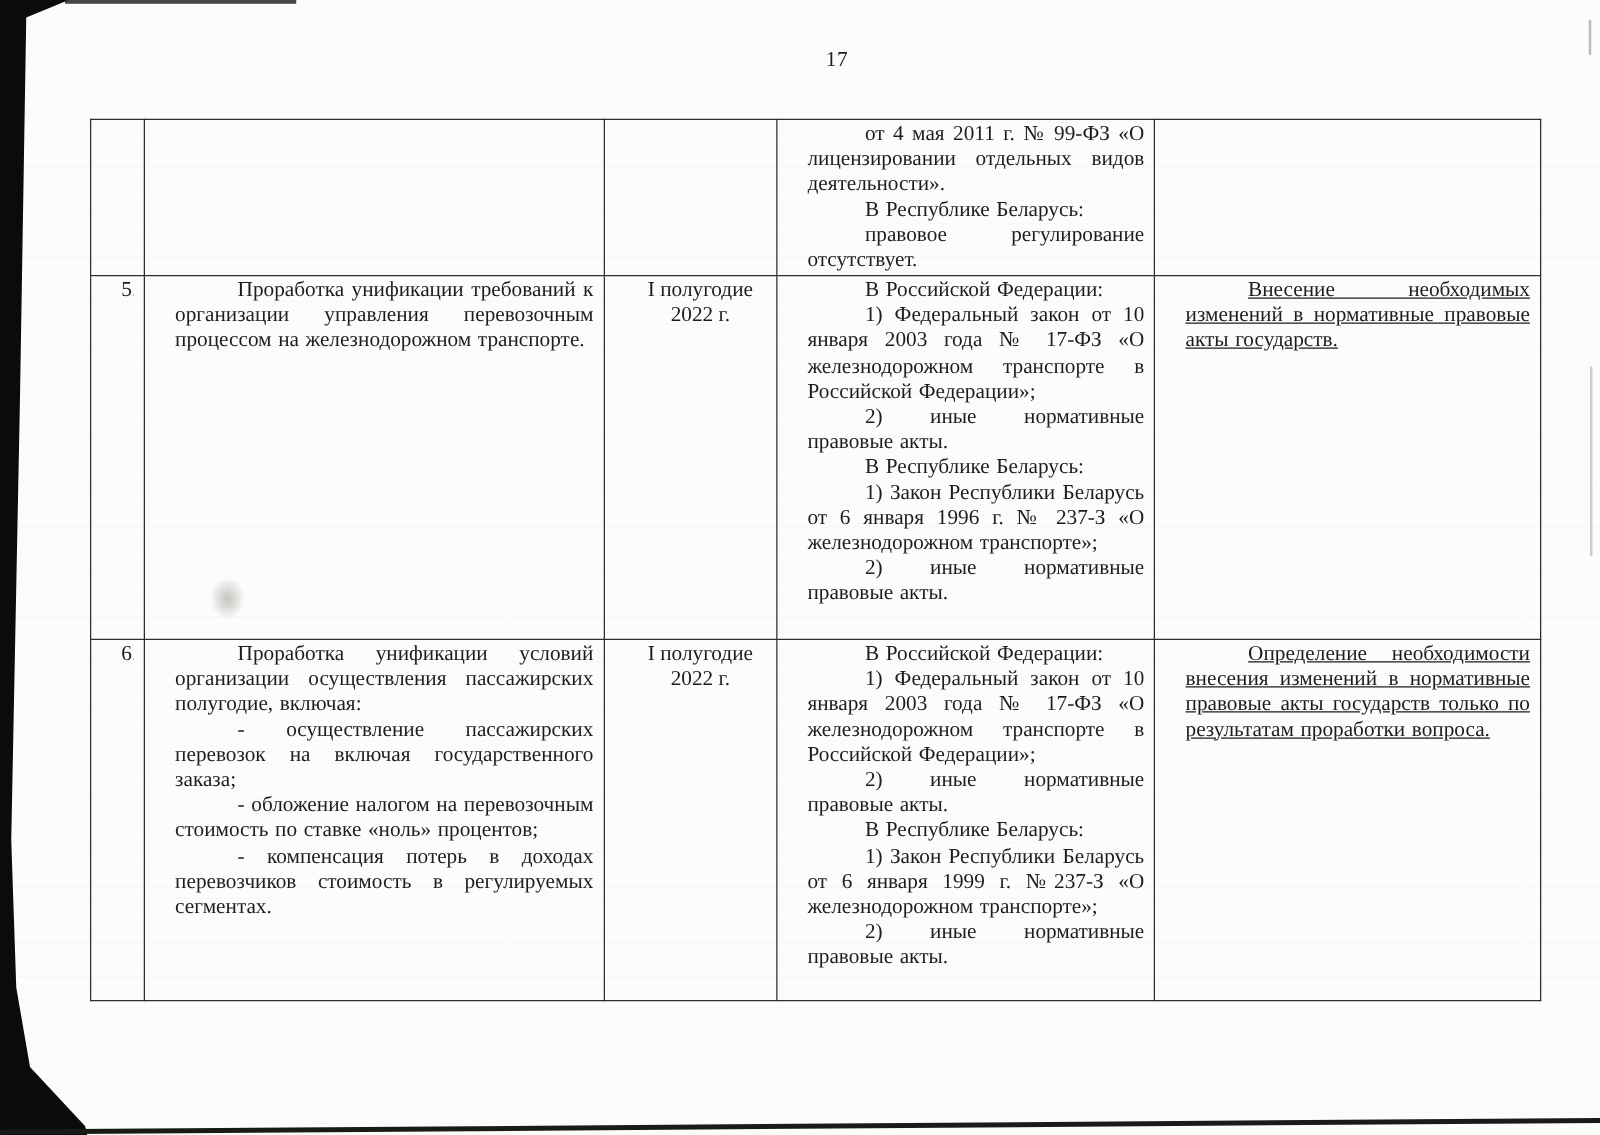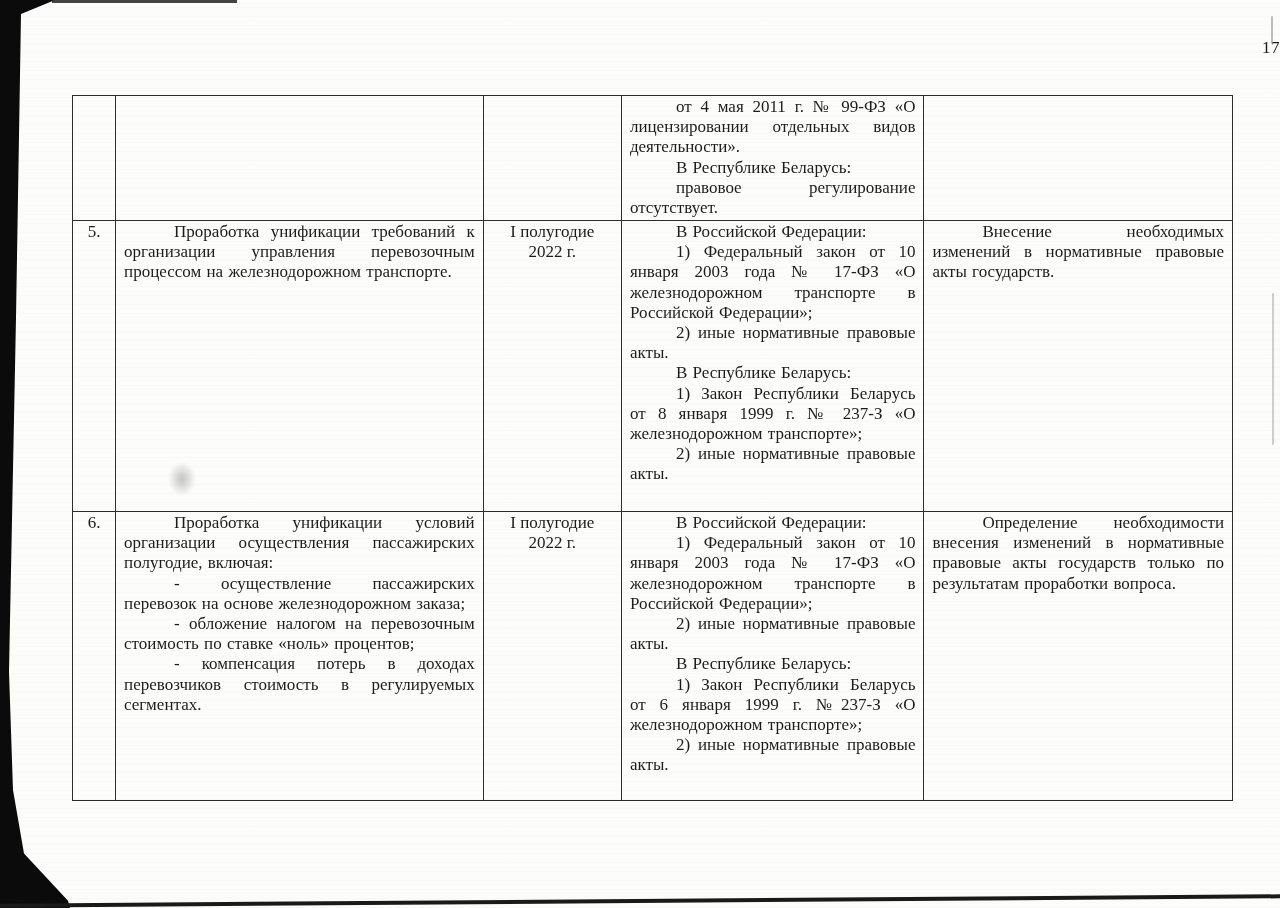--- a/index.html
+++ b/index.html
@@ -9,52 +9,52 @@
     background-color: #fcfcfa;
     background-image: repeating-linear-gradient(0deg, rgba(0,0,0,0.013) 0 1px, transparent 1px 9px);
     font-family: "Liberation Serif", "DejaVu Serif", serif;
     color: #1d1c1b;
   }
 
   .page-number {
     position: absolute;
     top: 38px; left: 0; right: 0;
     padding-left: 59px;
-    text-align: right;
+    text-align: center;
     font-size: 17px;
     letter-spacing: 0.5px;
   }
 
   table.doc-table {
     position: absolute;
     left: 72px; top: 95px;
     width: 1161px;
     border-collapse: collapse;
     table-layout: fixed;
     font-size: 17px;
     line-height: 20.2px;
   }
   .doc-table td {
     border: 1.4px solid #2e2d2c;
     vertical-align: top;
-    padding: 1px 8px 1px 8px;
+    padding: 1px 8px 1px 24px;
     overflow: hidden;
   }
   tr.r0 { height: 125px; }
   tr.r1 { height: 291px; }
   tr.r2 { height: 289px; }
   .r0 .clip { max-height: 122px; overflow: hidden; }
   .r1 .clip { max-height: 286px; overflow: hidden; }
   .r2 .clip { max-height: 284px; overflow: hidden; }
 
   .col-num   { width: 43px;  text-align: center; }
   .col-act   { width: 367px; }
   .col-term  { width: 138px; text-align: center; }
   .col-legal { width: 302px; }
-  .col-res   { width: 308px; }
+  .col-res   { width: 308px; text-decoration: underline; }
 
   .para {
     text-align: justify;
     text-indent: 50px;
     word-spacing: 1px;
   }
   .para.no-indent { text-indent: 0; }
   .para.hdr { font-weight: 400; }
   .col-legal .para { text-indent: 46px; }
   .term-line { text-align: center; }
@@ -125,39 +125,39 @@
           <div class="term-line">I полугодие</div>
           <div class="term-line">2022 г.</div>
         </div>
       </td>
       <td class="col-legal">
         <div class="clip">
           <p class="para hdr">В Российской Федерации:</p>
           <p class="para">1) Федеральный закон от 10 января 2003 года № 17-ФЗ «О железнодорожном транспорте в Российской Федерации»;</p>
           <p class="para">2) иные нормативные правовые акты.</p>
           <p class="para hdr">В Республике Беларусь:</p>
-          <p class="para">1) Закон Республики Беларусь от 8 января 1999 г. № 237-З «О железнодорожном транспорте»;</p>
+          <p class="para">1) Закон Республики Беларусь от 6 января 1996 г. № 237-З «О железнодорожном транспорте»;</p>
           <p class="para">2) иные нормативные правовые акты.</p>
         </div>
       </td>
       <td class="col-res">
         <div class="clip">
           <p class="para">Внесение необходимых изменений в нормативные правовые акты государств.</p>
         </div>
       </td>
     </tr>
 
     <tr class="r2">
       <td class="col-num">
         <div class="clip">6.</div>
       </td>
       <td class="col-act">
         <div class="clip">
           <p class="para">Проработка унификации условий организации осуществления пассажирских полугодие, включая:</p>
-          <p class="para">- осуществление пассажирских перевозок на основе железнодорожном заказа;</p>
+          <p class="para">- осуществление пассажирских перевозок на включая государственного заказа;</p>
           <p class="para">- обложение налогом на перевозочным стоимость по ставке «ноль» процентов;</p>
           <p class="para">- компенсация потерь в доходах перевозчиков стоимость в регулируемых сегментах.</p>
         </div>
       </td>
       <td class="col-term">
         <div class="clip">
           <div class="term-line">I полугодие</div>
           <div class="term-line">2022 г.</div>
         </div>
       </td>

